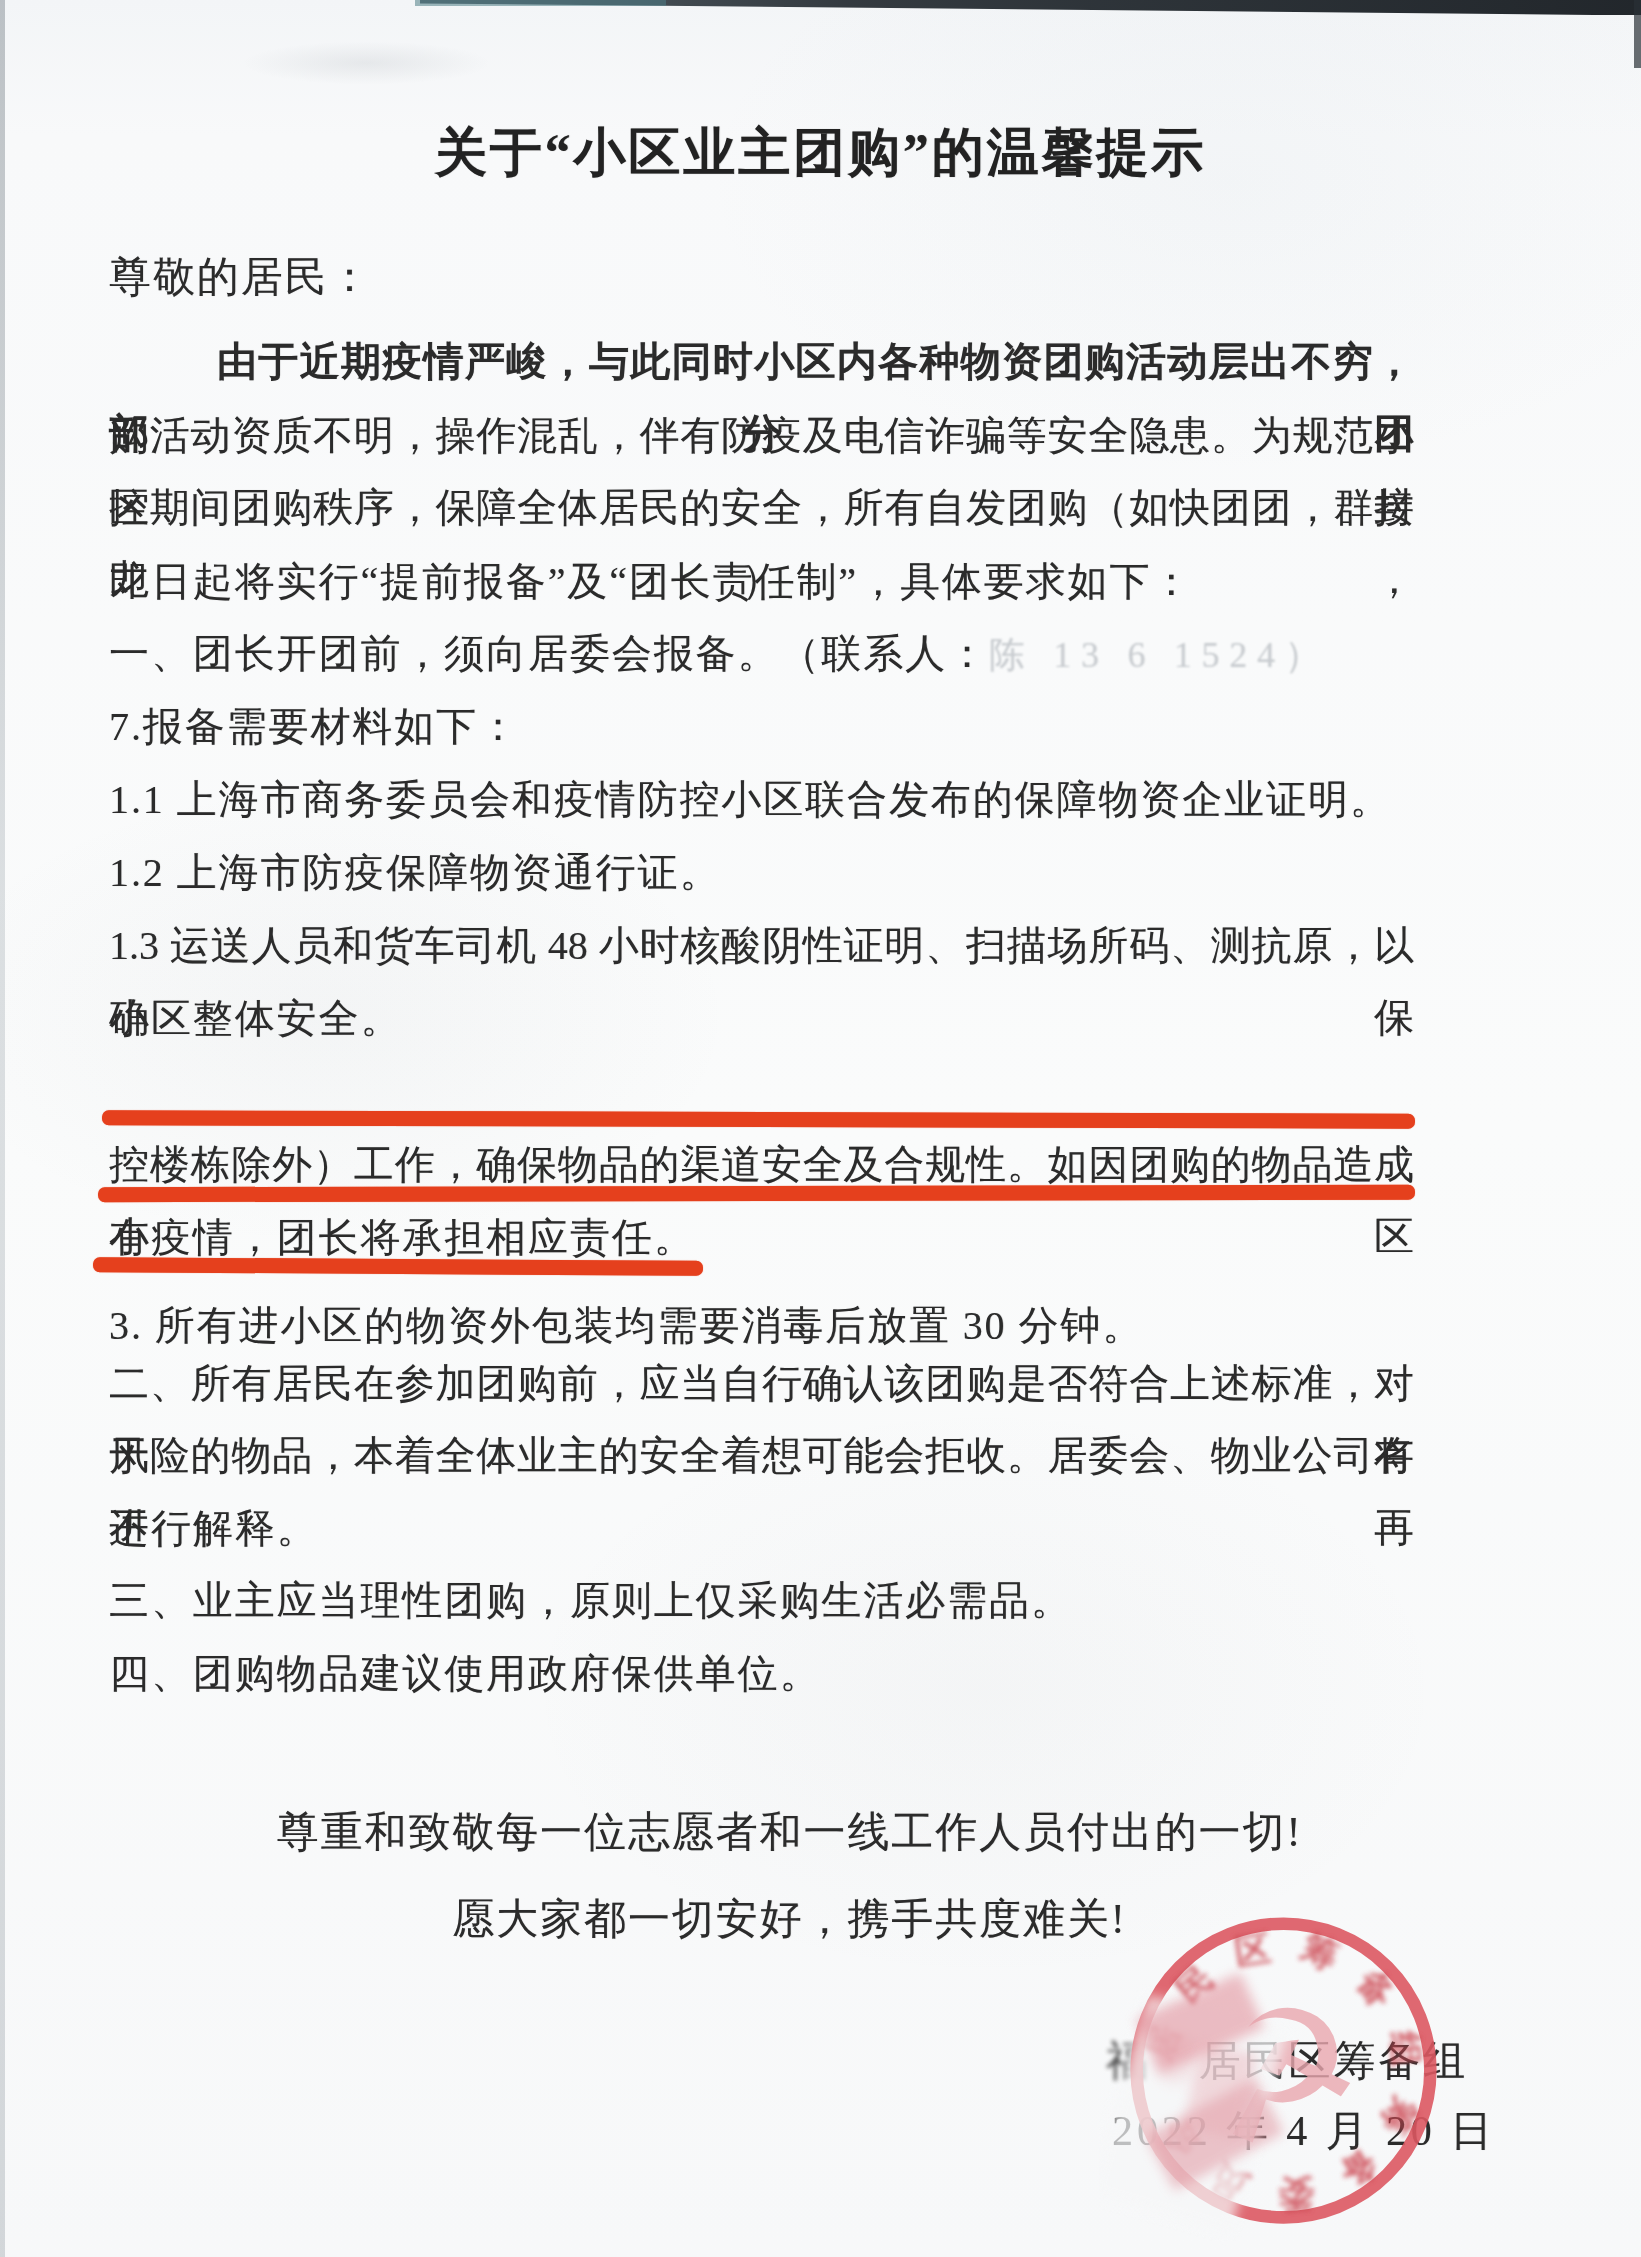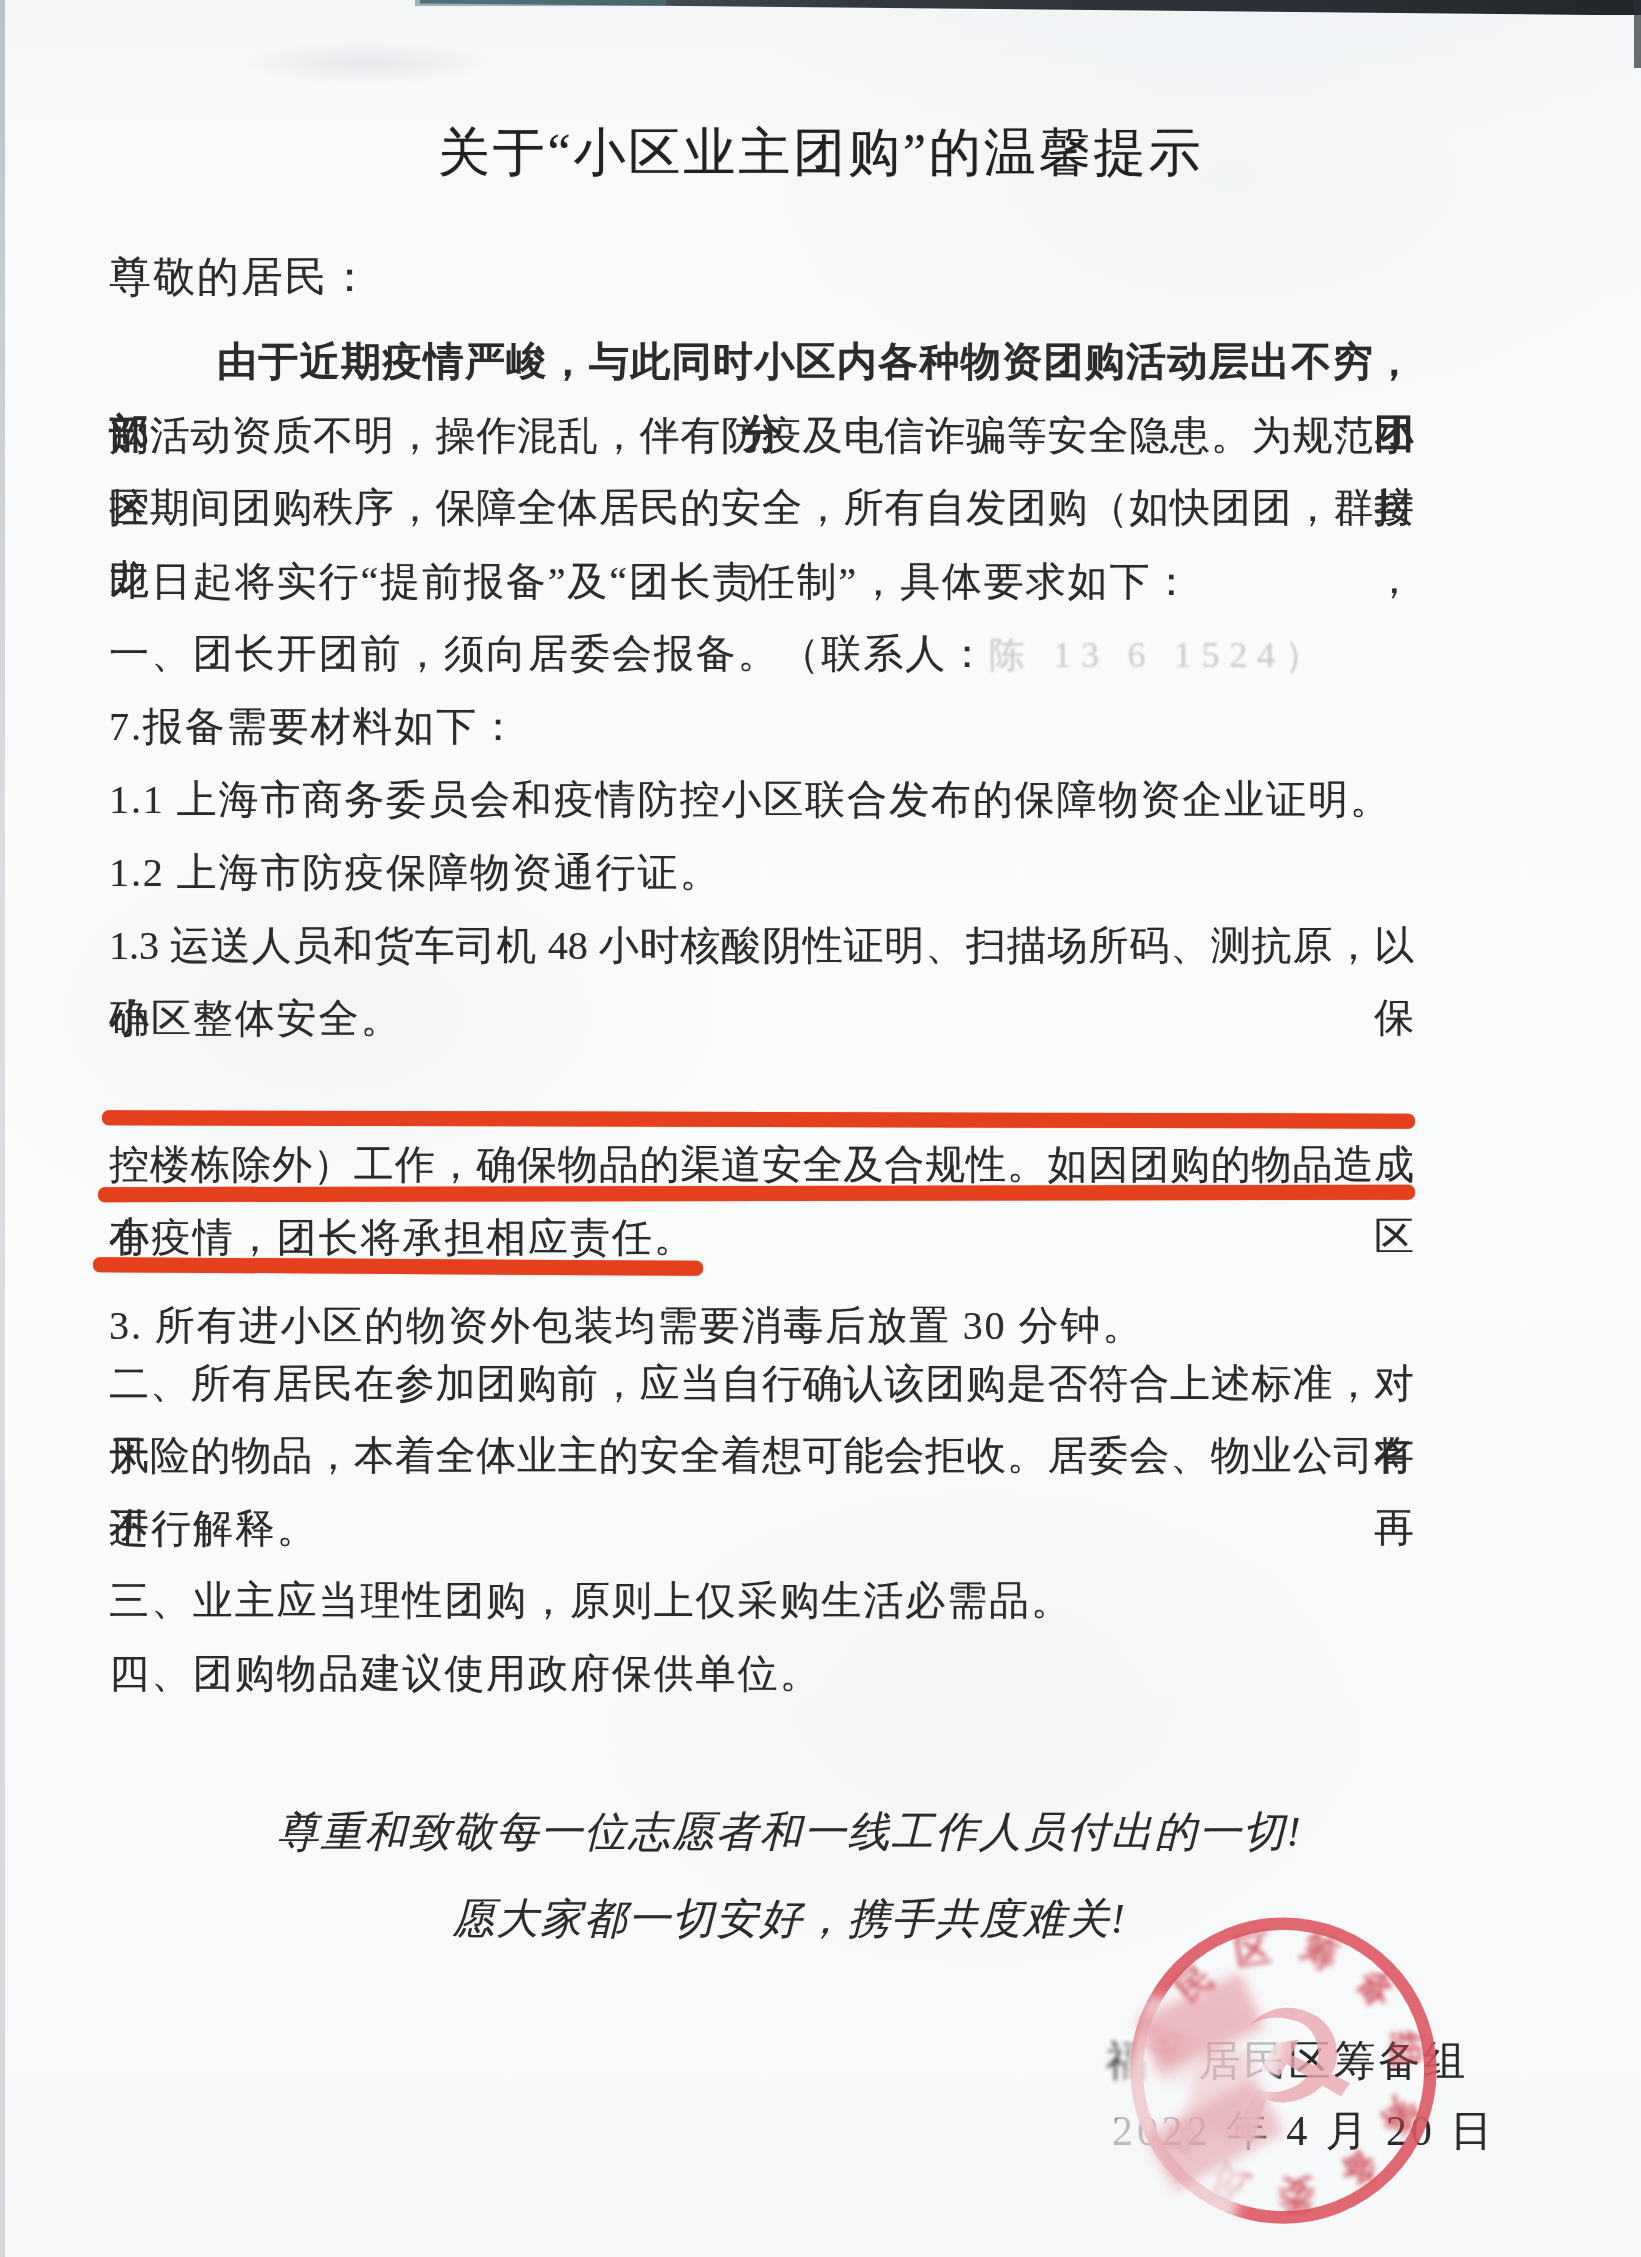--- a/index.html
+++ b/index.html
@@ -21,36 +21,36 @@
   }
   .edge-top-teal{position:absolute;top:0;left:415px;width:251px;height:5.8px;background:#4e7d86;opacity:.55;}
   .edge-left{position:absolute;top:0;left:0;width:4.8px;height:100%;
     background:linear-gradient(180deg,#8d959b,#c3c9cd 40%,#b5bbc0);opacity:.55;}
   .edge-right-top{position:absolute;top:0;right:0;width:6.8px;height:68px;background:#2a3136;opacity:.7;}
   .smudge-top{position:absolute;top:41px;left:241px;width:251px;height:44px;border-radius:50%;
     background:radial-gradient(ellipse at center, rgba(90,100,110,.10), rgba(0,0,0,0) 70%);}
   
   .title{
     position:absolute;top:114px;left:0;width:1641px;height:77px;line-height:77px;
-    text-align:center;font-size:52px;font-weight:normal;letter-spacing:2.9px;color:#222;
+    text-align:center;font-size:52px;font-weight:bold;letter-spacing:2.9px;color:#222;
     text-shadow:0.4px 0.4px 0.8px rgba(30,30,30,.45);
   }
   .salutation{position:absolute;top:249px;left:109px;font-size:42px;letter-spacing:1.9px;
     text-shadow:0.3px 0.3px 0.7px rgba(40,40,40,.35);font-family:Liberation Serif, serif;}
   .bl{
     position:absolute;left:109px;width:1305px;height:72px;line-height:72px;
     font-size:40px;letter-spacing:1.9px;white-space:nowrap;
     text-shadow:0.3px 0.3px 0.7px rgba(40,40,40,.35);
   }
   .bl.j{white-space:normal;text-align:justify;text-align-last:justify;text-justify:inter-character;letter-spacing:0;}
   .bl.indent{text-indent:108px;font-weight:bold;}
   .faint{opacity:.30;filter:blur(1.2px);color:#57626e;letter-spacing:9.7px;font-size:36px;}
   .closing{
     position:absolute;left:109px;width:1361px;height:68px;line-height:68px;text-align:center;
-    font-size:42px;letter-spacing:1.9px;text-shadow:0.3px 0.3px 0.7px rgba(40,40,40,.35);font-style:italic;
+    font-size:42px;letter-spacing:1.9px;text-shadow:0.3px 0.3px 0.7px rgba(40,40,40,.35);
   }
   
   .redline{position:absolute;background:#e5401d;border-radius:6.8px;box-shadow:0 0 1px rgba(229,64,29,.7);}
   .redline.u1{top:1112px;left:102px;width:1313px;height:14.5px;transform:rotate(.15deg);}
   .redline.u2{top:1186px;left:98px;width:1317px;height:14.5px;transform:rotate(-.1deg);}
   .redline.u3{top:1259px;left:93px;width:610px;height:15.4px;transform:rotate(.35deg);}
   
   .signature{position:absolute;top:2033px;left:1106px;font-size:42px;letter-spacing:2.9px;z-index:2;
     text-shadow:0.3px 0.3px 0.7px rgba(40,40,40,.35);text-align:right;}
   .sig-prefix{filter:blur(1.9px);opacity:.85;}

